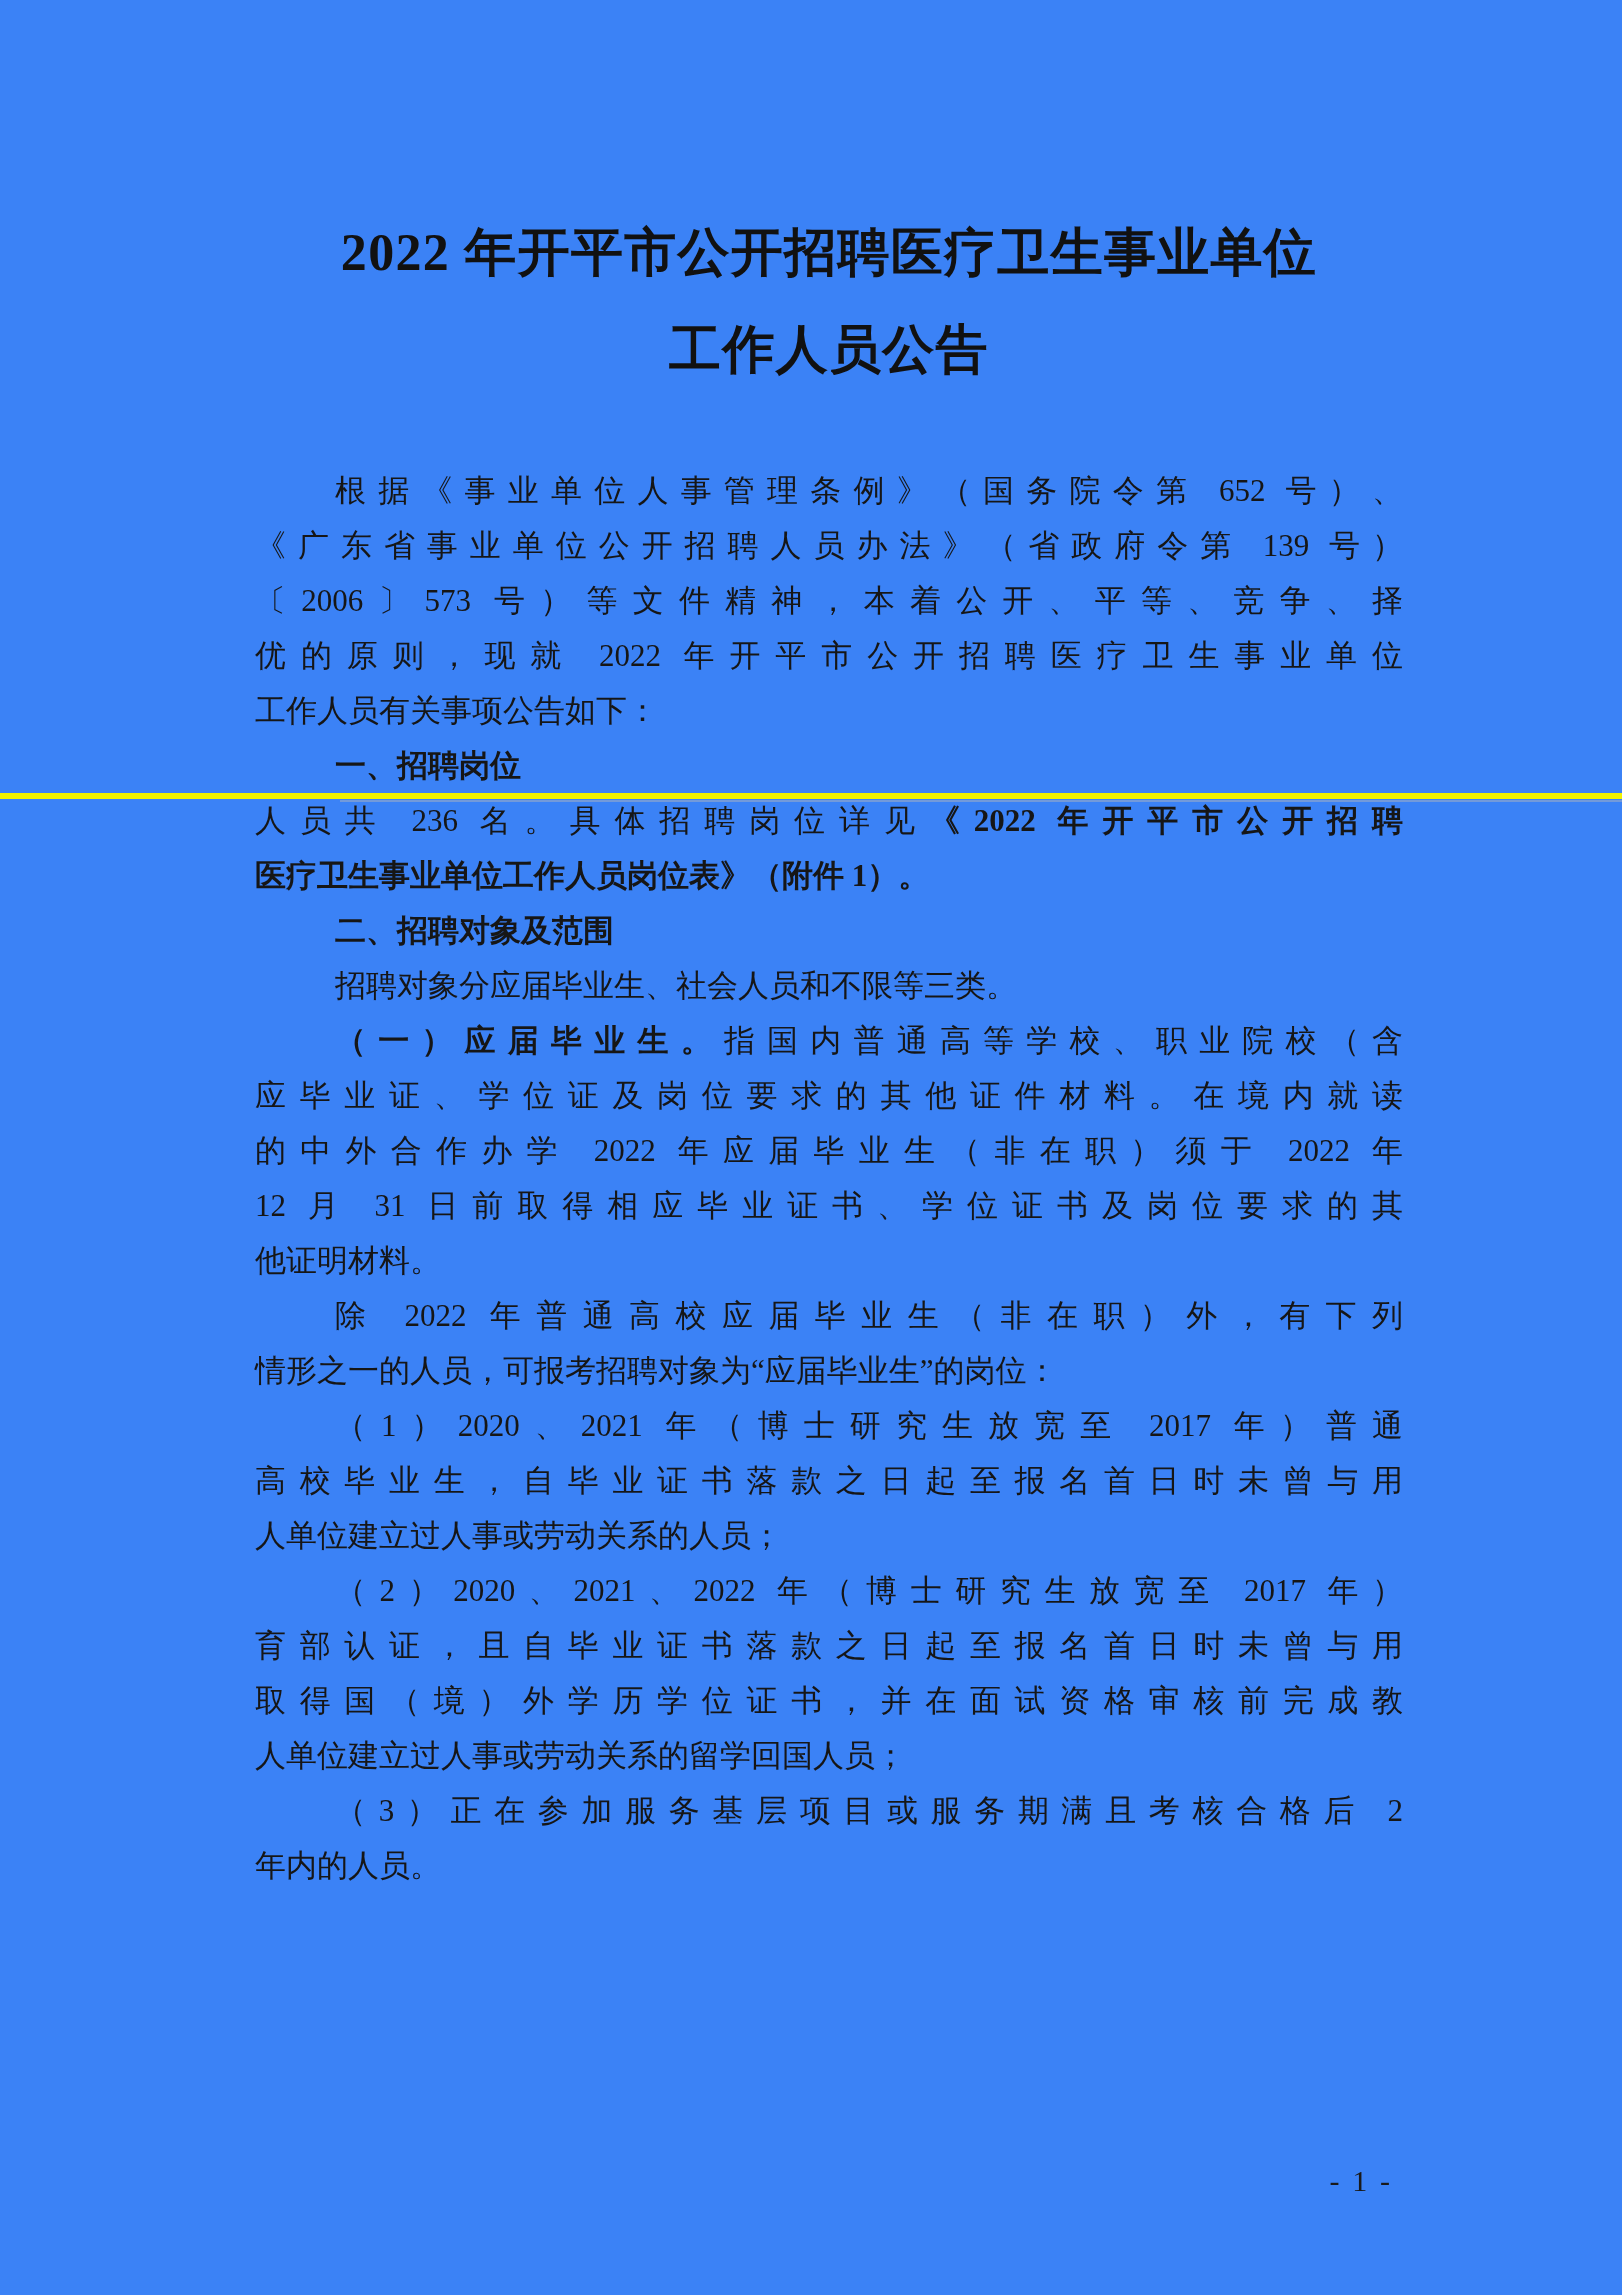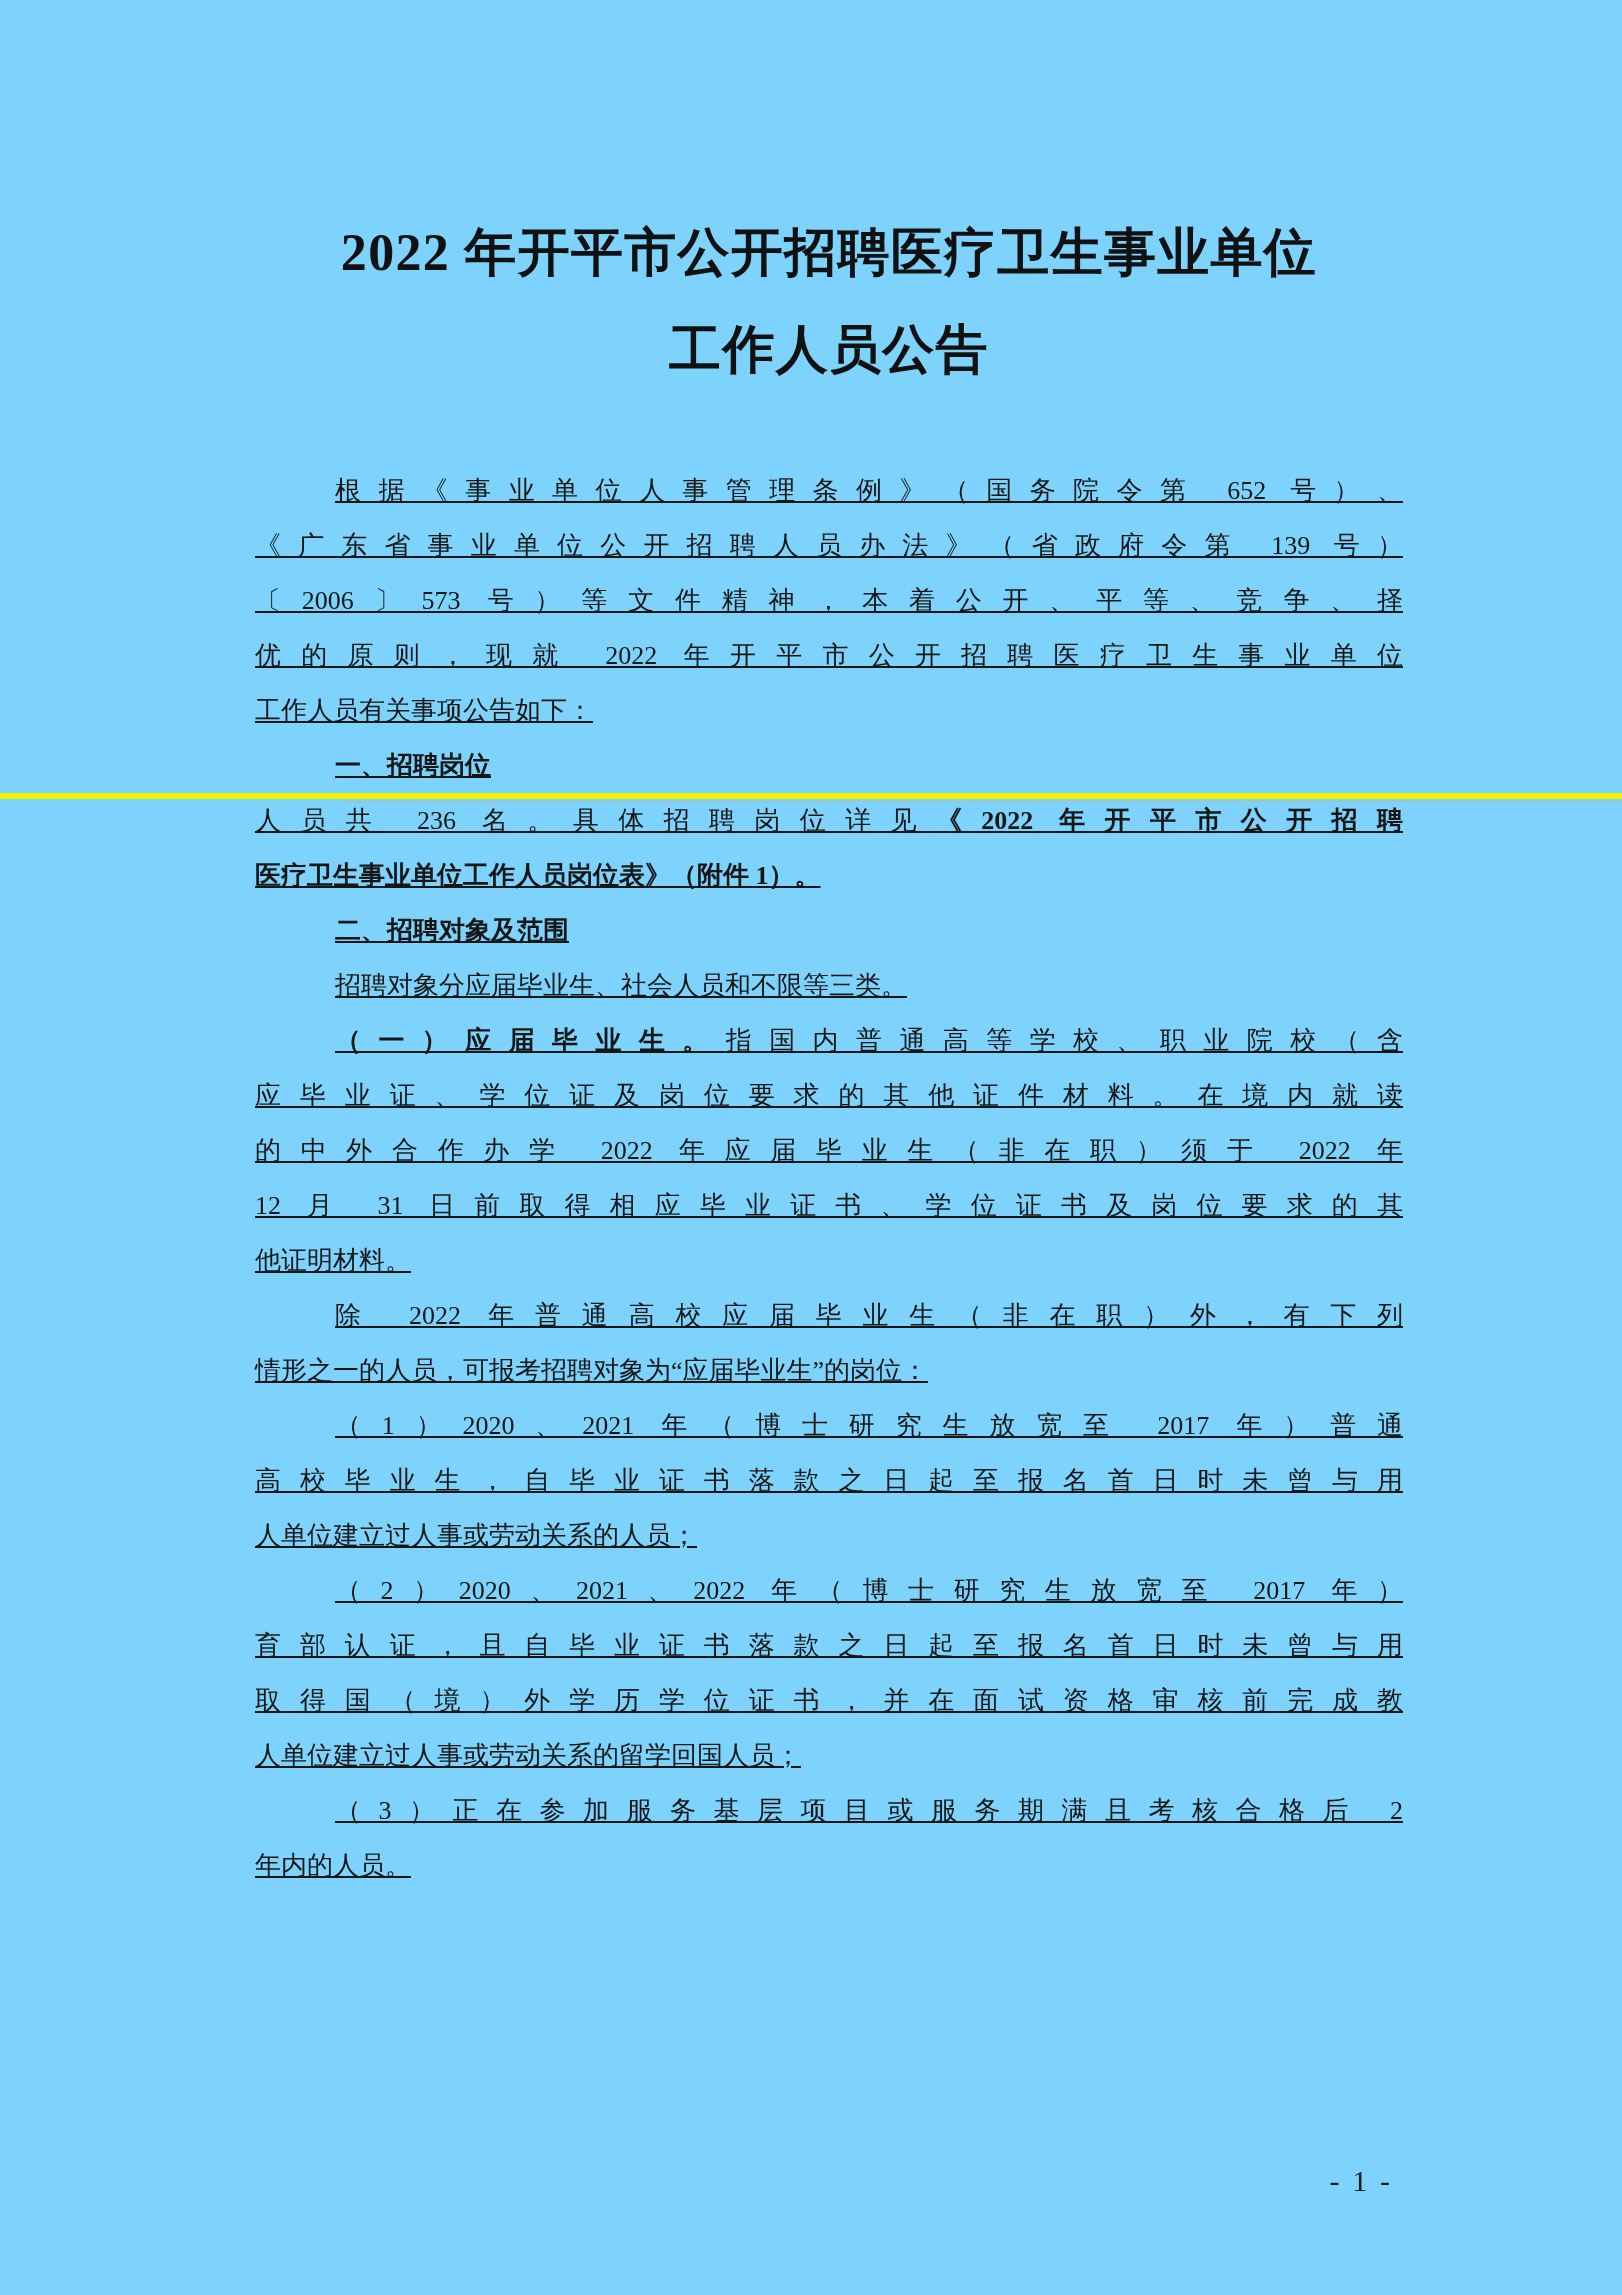--- a/index.html
+++ b/index.html
@@ -1,44 +1,43 @@
 <!DOCTYPE html>
 <html style="font-size:10.5px"><head>
 <meta charset="utf-8">
 <style>
   html,body{margin:0;padding:0;background:#e8e8e8;}
   .page{
     position:relative;
     width:1623px;height:2295px;
-    background:#7dd3fc;
+    background:#3b82f6;
     overflow:hidden;
     font-family:"Liberation Serif", serif;
     color:#151515;
   }
   .title-block{
     position:absolute;
     left:255px;top:204px;width:1148px;
     text-align:center;
     font-weight:bold;
     font-size:52px;
     line-height:97px;
     letter-spacing:1.3px;
     color:#111;
   }
   .body-block{
     position:absolute;
     left:255px;top:463px;width:1148px;
   }
   .line{
-    font-size:26px;
+    font-size:31px;
     line-height:55px;
     height:55px;
     color:#161616;
     text-align:left;
-    text-decoration:underline;
   }
   .line.fill{
     text-align:justify;
     text-align-last:justify;
   }
   .line.indent{ text-indent:80px; }
   .line .bold{ font-weight:bold; }
   .line.heading span{
     font-family:"Liberation Sans", sans-serif;
     font-weight:bold;

